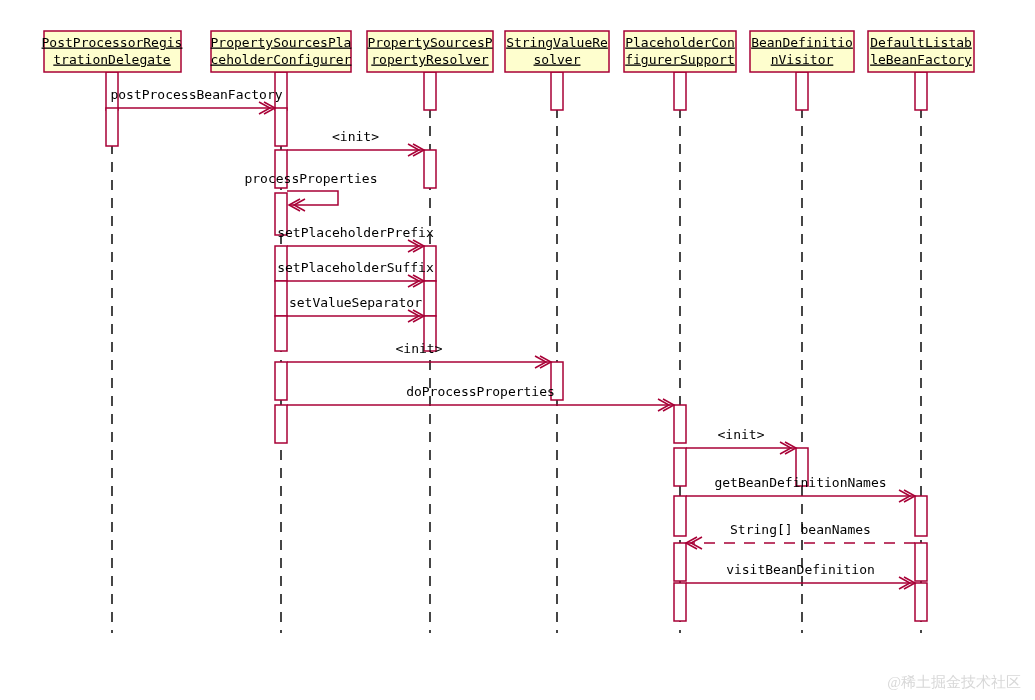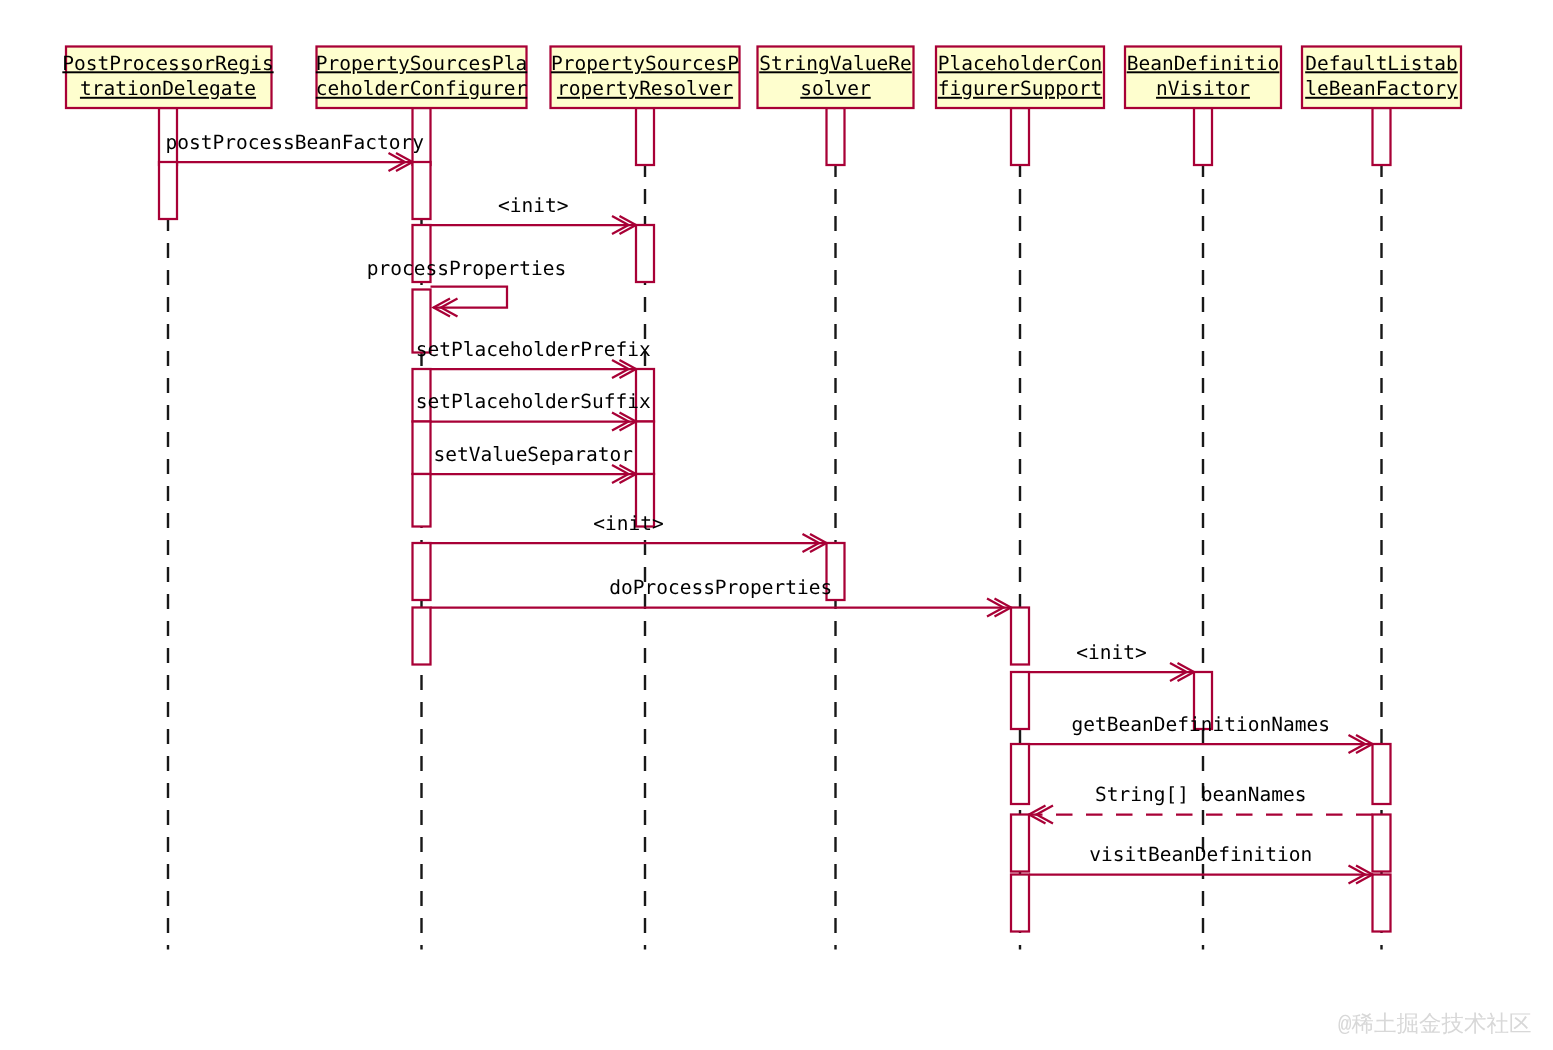--- a/index.html
+++ b/index.html
@@ -66,21 +66,21 @@
     font-family: "DejaVu Sans Mono", monospace;
     font-size: 13px;
     fill: #000000;
     text-anchor: middle;
     dominant-baseline: alphabetic;
   }
   .watermark {
     position: absolute;
     right: 14px;
     bottom: 8px;
-    font-family: Liberation Mono, monospace;
+    font-family: Liberation Serif, serif;
     font-size: 15px;
     color: #d8d8d8;
     user-select: none;
     white-space: nowrap;
   }
 </style>
 </head>
 <body>
 
 <div id="diagram-root">

